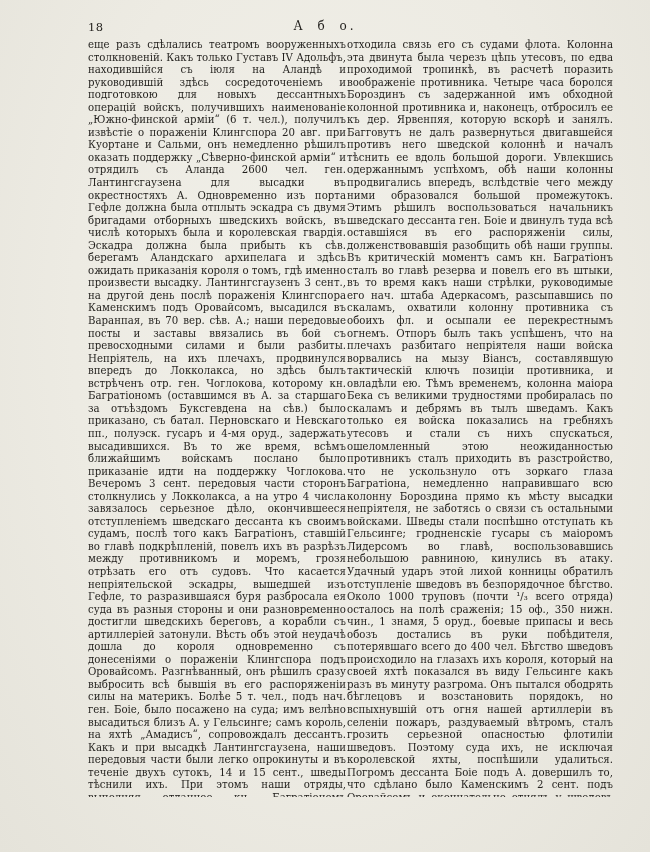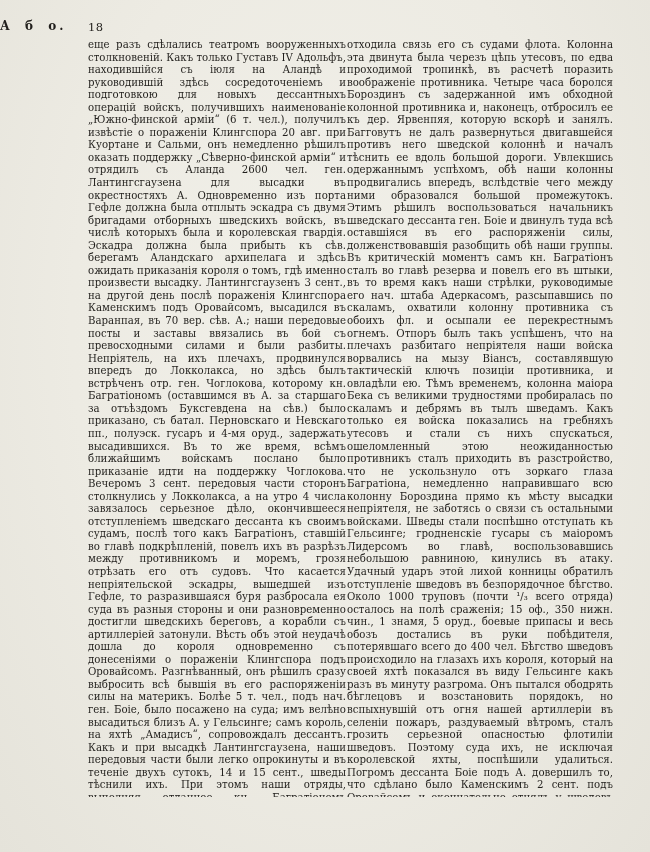--- a/index.html
+++ b/index.html
@@ -21,23 +21,23 @@
   .page-number {
     position: absolute;
     left: 88px; top: 20px;
     font-size: 11.5px;
     letter-spacing: 0.5px;
   }
   .running-title {
     position: absolute;
     left: 0; top: 19px;
     width: 650px;
-    text-align: left;
+    text-align: center;
     font-size: 12px;
-    font-weight: bold;
+    font-weight: normal;
     letter-spacing: 3px;
     word-spacing: 5px;
   }
   .text-col {
     position: absolute;
     top: 39px;
     height: 758px;
     overflow: hidden;
     font-size: 10.2px;
     line-height: 12.55px;

